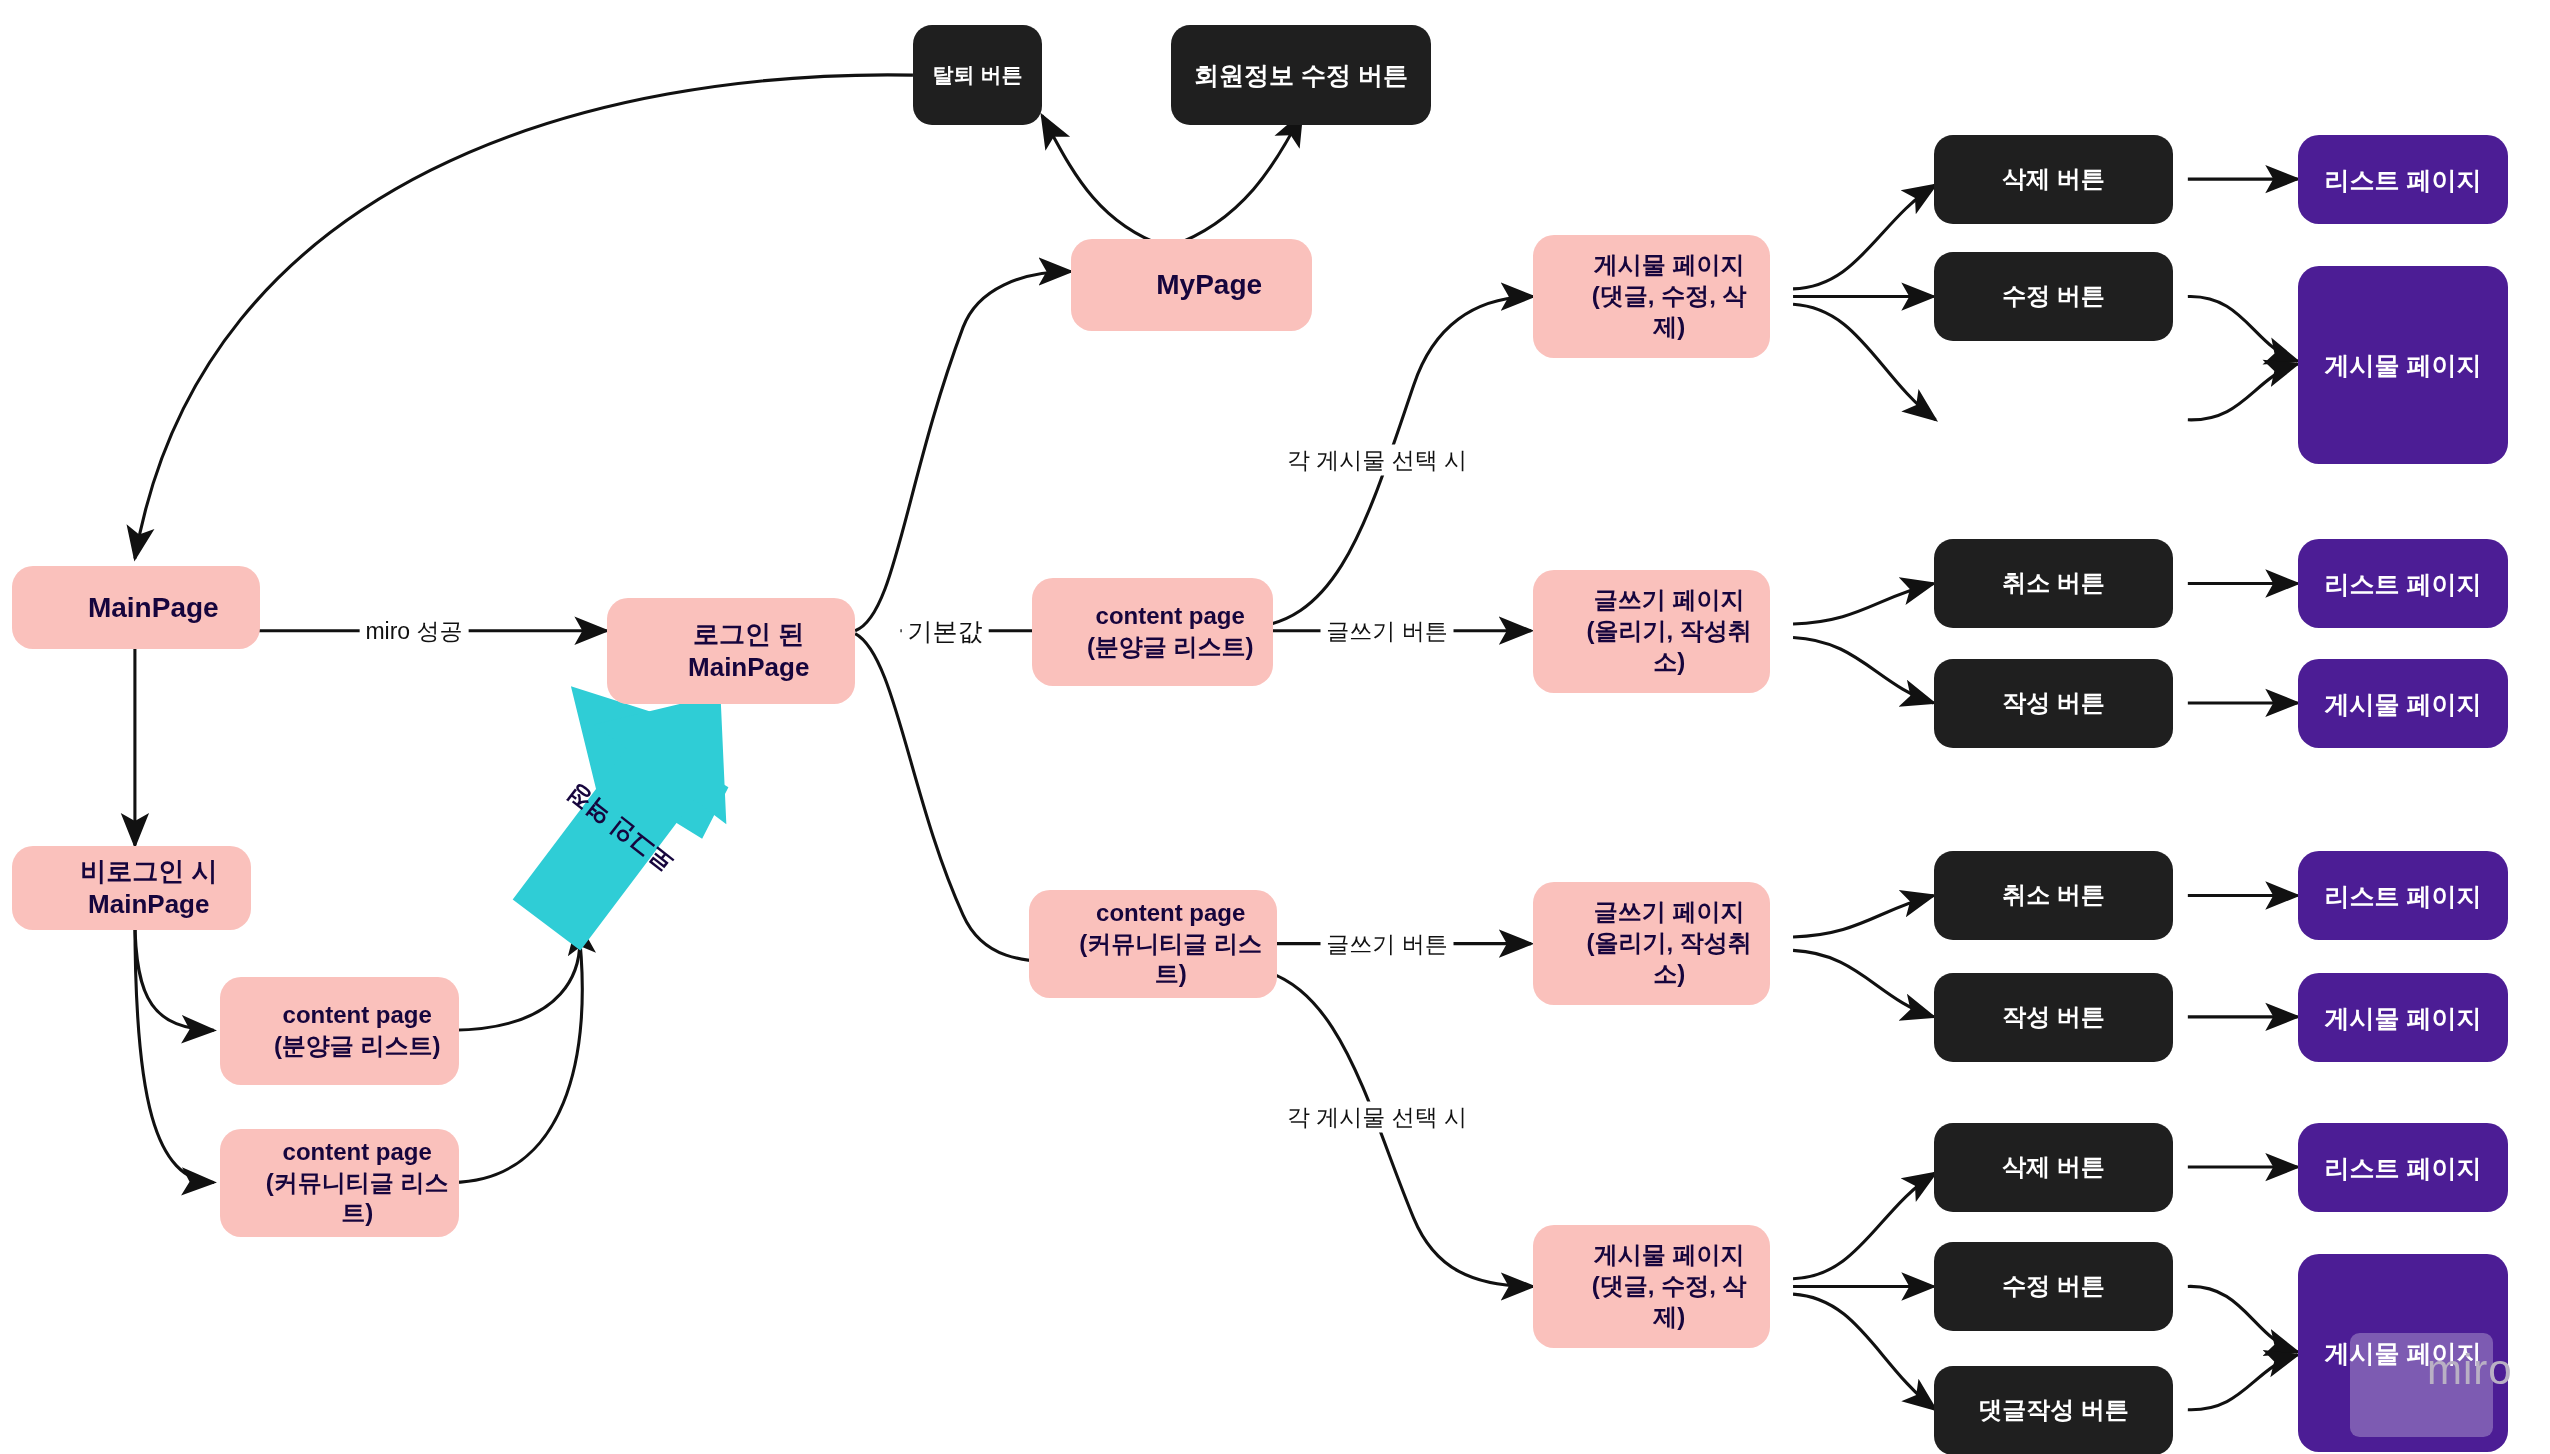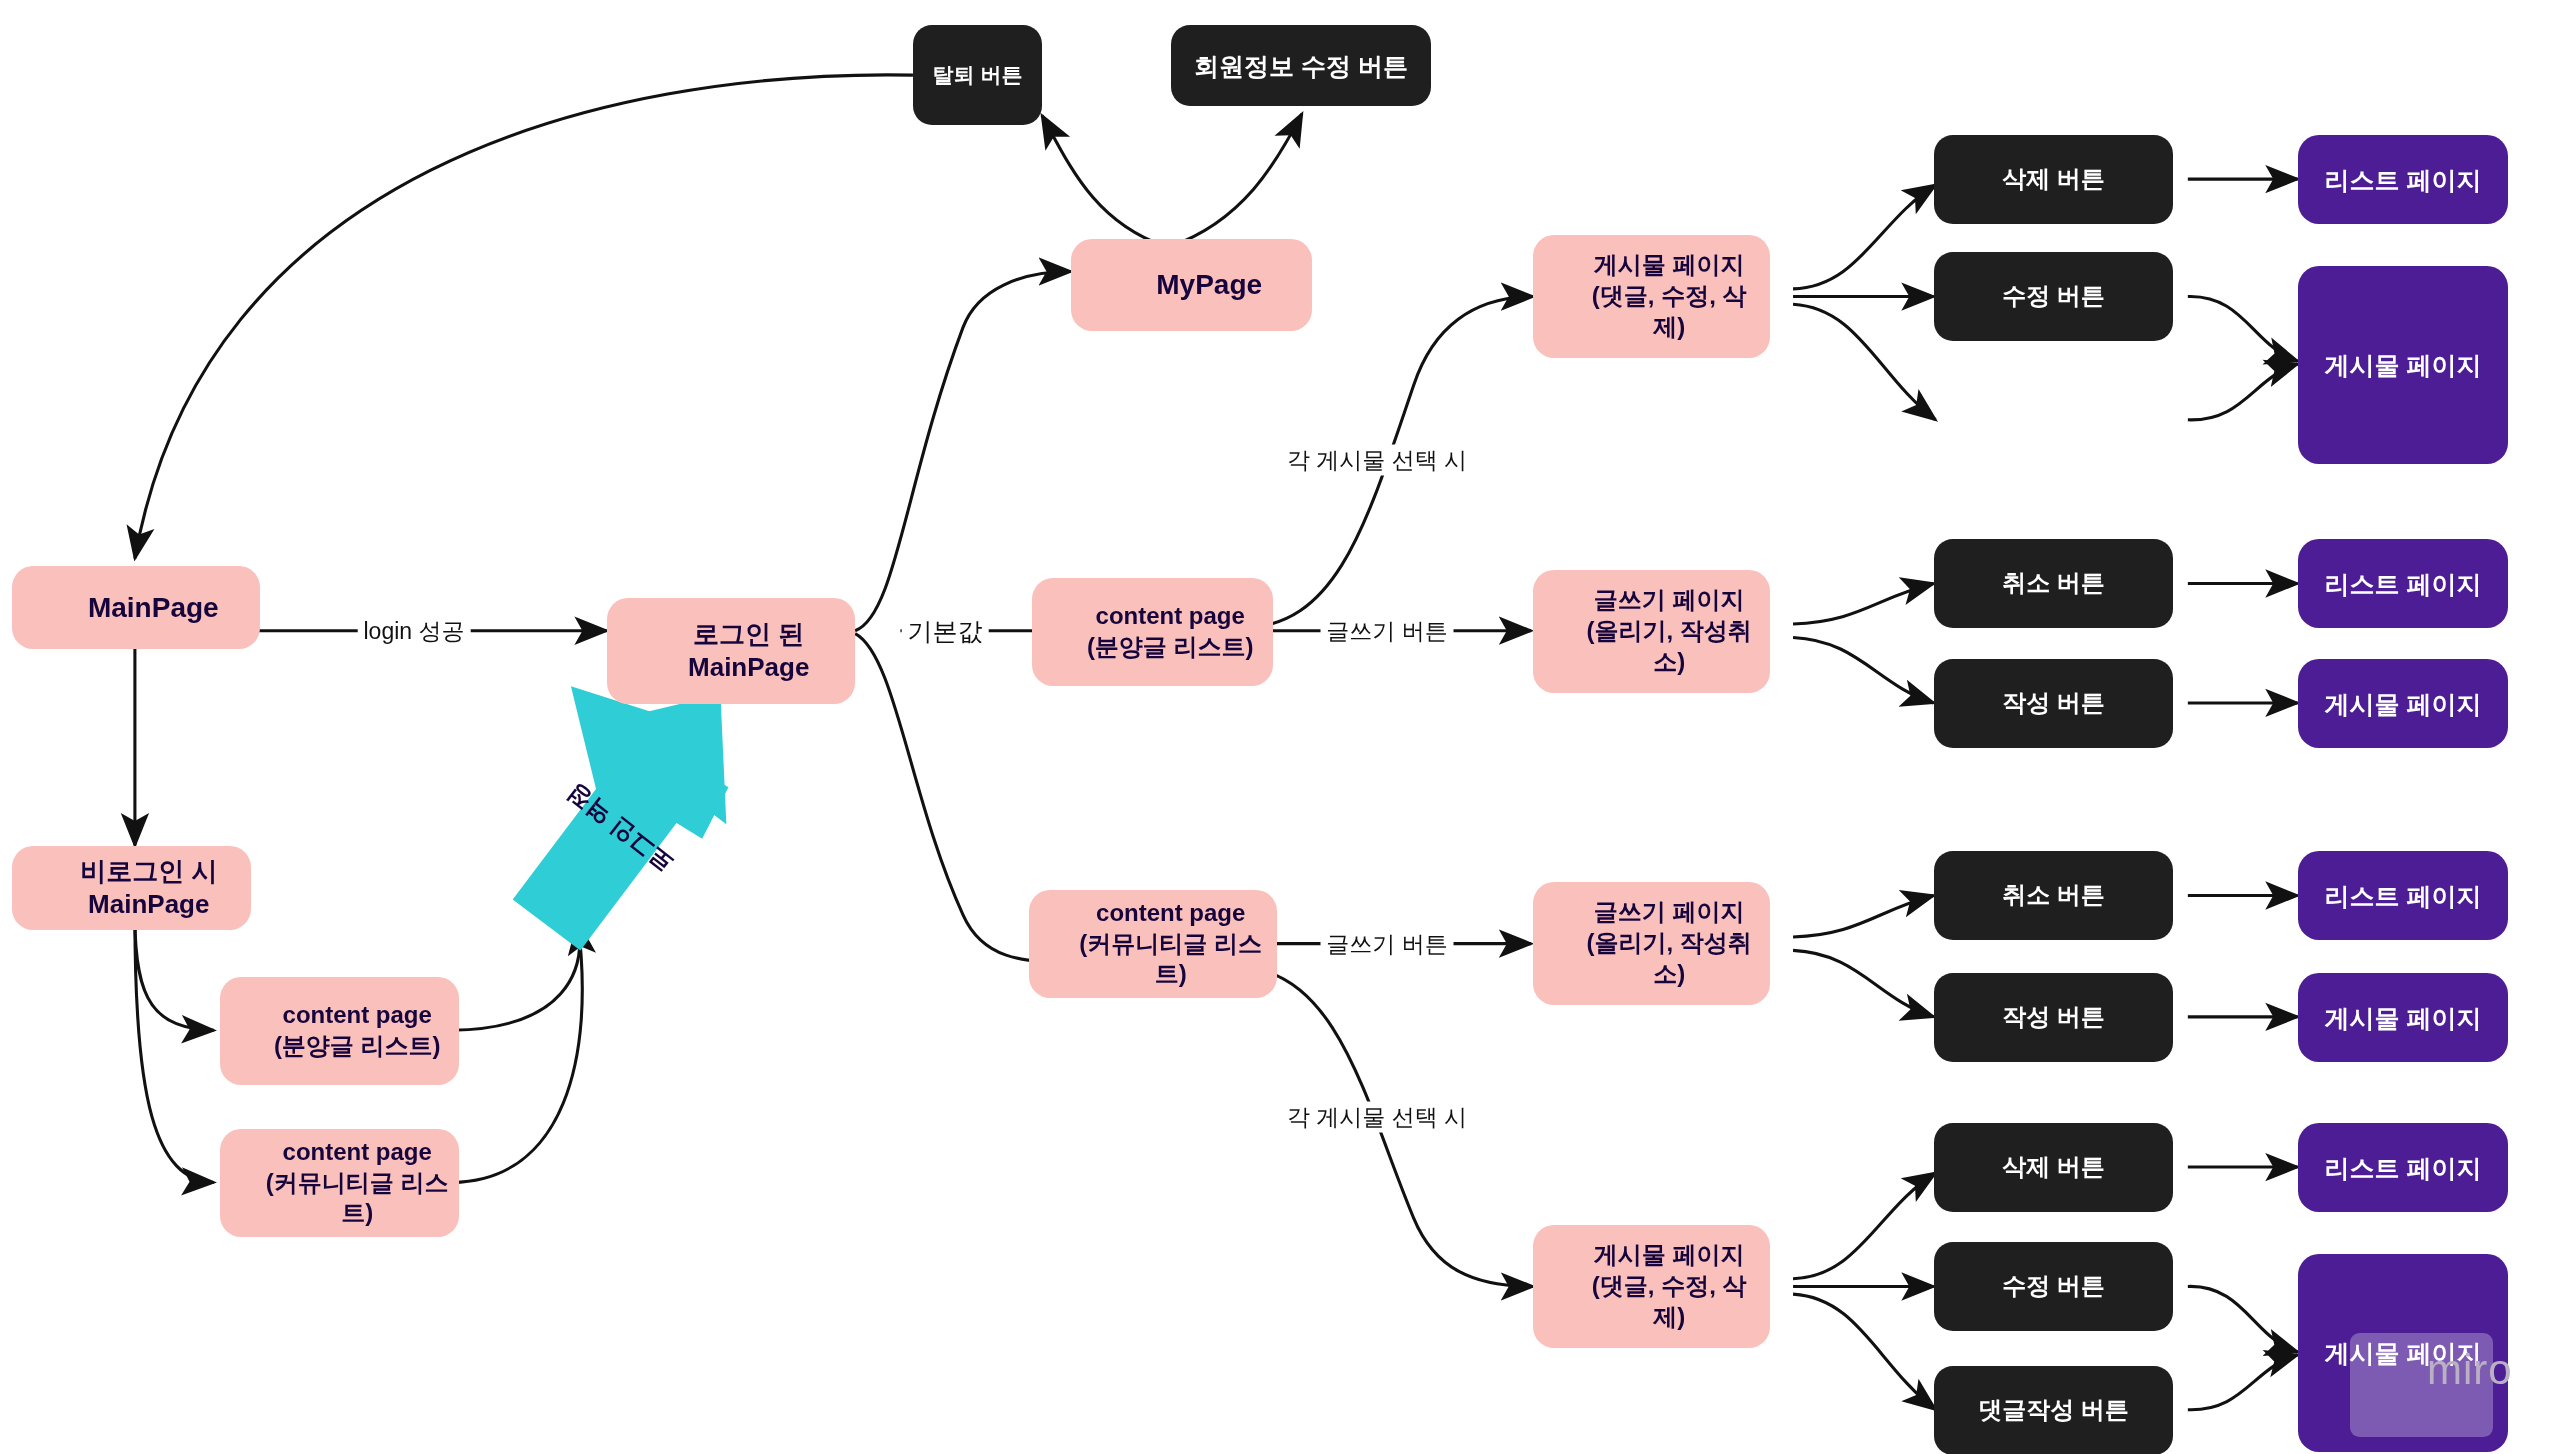--- a/index.html
+++ b/index.html
@@ -126,21 +126,21 @@
       </g>
     </svg>
     <div class="cap">
       <span class="cyan-label">로그인 역정</span>
     </div>
   </div>
 
   <div class="node dark" style="left:913px;top:25px;width:129px;height:100px;font-size:21px;">
     <span>탈퇴 버튼</span>
   </div>
-  <div class="node dark" style="left:1171px;top:25px;width:260px;height:81px;font-size:25px;">
+  <div class="node dark" style="left:1171px;top:25px;width:260px;height:100px;font-size:25px;">
     <span>회원정보 수정 버튼</span>
   </div>
 
   <div class="node pink" style="left:11.6px;top:566px;width:248px;height:83px;font-size:28px;">
     <span>MainPage</span>
   </div>
   <div class="node pink" style="left:11.6px;top:846px;width:239px;height:84px;font-size:26px;">
     <span>비로그인 시
 MainPage</span>
   </div>
@@ -240,21 +240,21 @@
   </div>
 
   <div class="node salmon" style="left:2298px;top:1123px;width:210px;height:89px;font-size:25px;">
     <span>리스트 페이지</span>
   </div>
   <div class="node salmon" style="left:2298px;top:1254px;width:210px;height:198px;font-size:25px;">
     <span>게시물 페이지</span>
   </div>
 
   <div class="edge-label" style="left:414px;top:631px;font-size:23px;">
-    <span>login 성공</span>
+    <span>miro 성공</span>
   </div>
   <div class="edge-label" style="left:945px;top:631px;font-size:25px;">
     <span>기본값</span>
   </div>
   <div class="edge-label" style="left:1377px;top:460px;font-size:23px;">
     <span>각 게시물 선택 시</span>
   </div>
   <div class="edge-label" style="left:1387px;top:631px;font-size:23px;">
     <span>글쓰기 버튼</span>
   </div>

